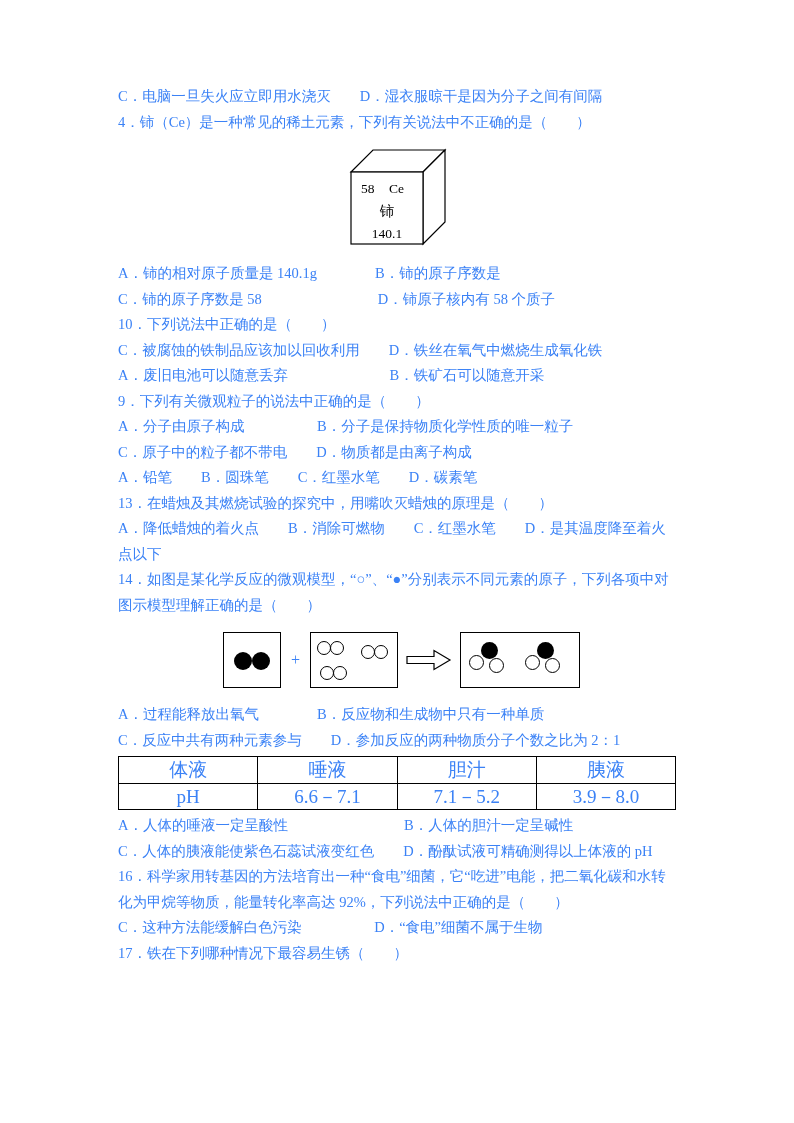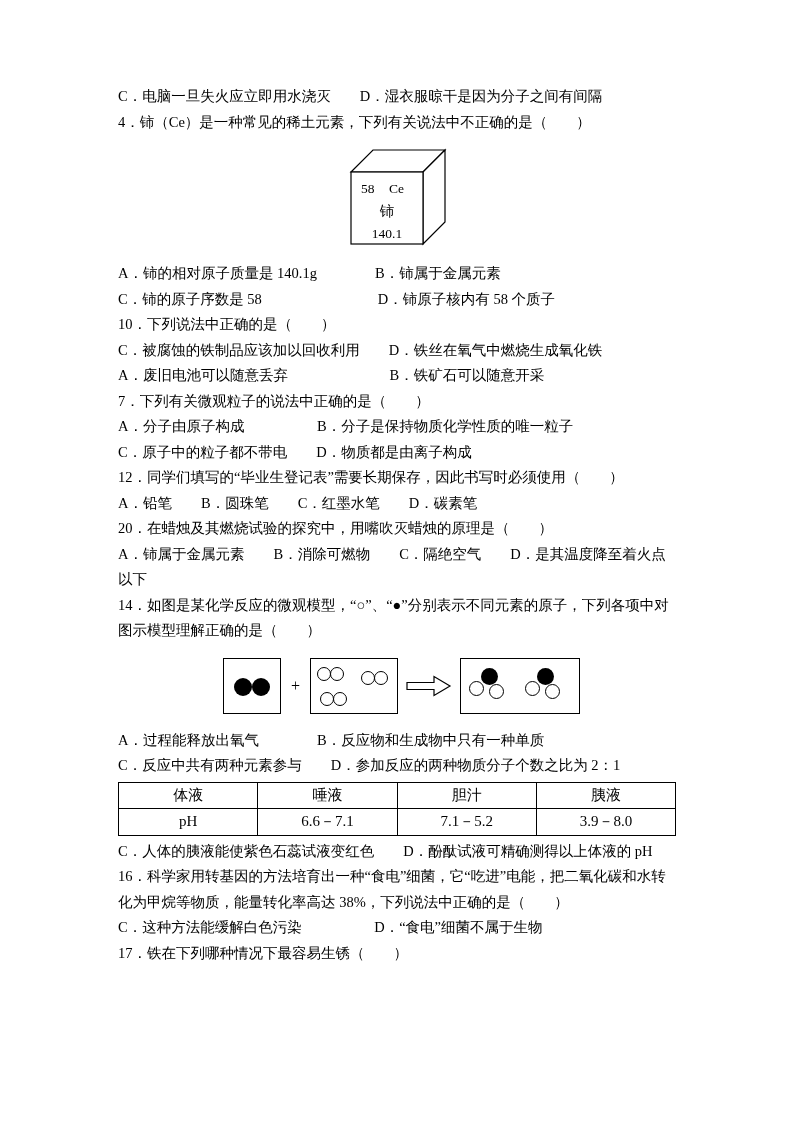--- a/index.html
+++ b/index.html
@@ -6,21 +6,21 @@
   html, body { margin: 0; padding: 0; background: #ffffff; }
   .page {
     width: 794px;
     min-height: 1123px;
     margin: 0 auto;
     background: #ffffff;
     padding: 84px 118px 40px 118px;
     font-family: "Liberation Serif", "DejaVu Serif", serif;
     font-size: 14.5px;
     line-height: 25.5px;
-    color: #000000;
+    color: #3b82f6;
   }
   p.line {
     margin: 0;
     white-space: pre-wrap;
     word-break: break-all;
   }
 
   
   .cube-wrap { margin: 8px 0 6px 0; height: 112px; }
   .cube-wrap svg { display: block; margin-left: 228px; }
@@ -54,21 +54,21 @@
     border-collapse: collapse;
     width: 100%;
     table-layout: fixed;
     margin: 3px 0;
   }
   table.fluid td {
     border: 1px solid #000;
     height: 25px;
     text-align: center;
     vertical-align: middle;
-    font-size: 15px;
+    font-size: 19px;
     padding: 0;
   }
 </style>
 </head>
 <body>
 
 <div class="page">
 
   <p class="line">C．电脑一旦失火应立即用水浇灭　　D．湿衣服晾干是因为分子之间有间隔</p>
   <p class="line">4．铈（Ce）是一种常见的稀土元素，下列有关说法中不正确的是（　　）</p>
@@ -78,32 +78,31 @@
       <polygon points="5,29 27,7 99,7 77,29" fill="#ffffff" stroke="#000000" stroke-width="1.2"></polygon>
       <polygon points="77,29 99,7 99,79 77,101" fill="#ffffff" stroke="#000000" stroke-width="1.2"></polygon>
       <rect x="5" y="29" width="72" height="72" fill="#ffffff" stroke="#000000" stroke-width="1.2"></rect>
       <text x="15" y="50" font-size="13.5">58</text>
       <text x="43" y="50" font-size="13.5">Ce</text>
       <text x="41" y="73" font-size="14.5" text-anchor="middle">铈</text>
       <text x="41" y="95" font-size="13.5" text-anchor="middle">140.1</text>
     </svg>
   </div>
 
-  <p class="line">A．铈的相对原子质量是 140.1g　　　　B．铈属于金属元素</p>
+  <p class="line">A．铈的相对原子质量是 140.1g　　　　B．铈的原子序数是</p>
   <p class="line">C．铈的原子序数是 58　　　　　　　　D．铈原子核内有 58 个质子</p>
   <p class="line">10．下列说法中正确的是（　　）</p>
   <p class="line">C．被腐蚀的铁制品应该加以回收利用　　D．铁丝在氧气中燃烧生成氧化铁</p>
   <p class="line">A．废旧电池可以随意丢弃　　　　　　　B．铁矿石可以随意开采</p>
-  <p class="line">7．下列有关微观粒子的说法中正确的是（　　）</p>
+  <p class="line">9．下列有关微观粒子的说法中正确的是（　　）</p>
   <p class="line">A．分子由原子构成　　　　　B．分子是保持物质化学性质的唯一粒子</p>
   <p class="line">C．原子中的粒子都不带电　　D．物质都是由离子构成</p>
-  <p class="line">12．同学们填写的“毕业生登记表”需要长期保存，因此书写时必须使用（　　）</p>
   <p class="line">A．铅笔　　B．圆珠笔　　C．红墨水笔　　D．碳素笔</p>
-  <p class="line">20．在蜡烛及其燃烧试验的探究中，用嘴吹灭蜡烛的原理是（　　）</p>
-  <p class="line">A．铈属于金属元素　　B．消除可燃物　　C．隔绝空气　　D．是其温度降至着火点以下</p>
+  <p class="line">13．在蜡烛及其燃烧试验的探究中，用嘴吹灭蜡烛的原理是（　　）</p>
+  <p class="line">A．降低蜡烛的着火点　　B．消除可燃物　　C．红墨水笔　　D．是其温度降至着火点以下</p>
   <p class="line">14．如图是某化学反应的微观模型，“○”、“●”分别表示不同元素的原子，下列各项中对图示模型理解正确的是（　　）</p>
 
   <div class="rxn">
     <div class="rbox b1">
       <span class="atom black" style="width:18px;height:18px;left:10px;top:19px;"></span>
       <span class="atom black" style="width:18px;height:18px;left:28px;top:19px;"></span>
     </div>
     <span class="plus">+</span>
     <div class="rbox b2">
       <span class="atom white" style="width:14px;height:14px;left:6px;top:8px;"></span>
@@ -139,18 +138,19 @@
       </tr>
       <tr>
         <td>pH</td>
         <td>6.6－7.1</td>
         <td>7.1－5.2</td>
         <td>3.9－8.0</td>
       </tr>
     </tbody>
   </table>
 
+  <p class="line">A．人体的唾液一定呈酸性　　　　　　　　B．人体的胆汁一定呈碱性</p>
   <p class="line">C．人体的胰液能使紫色石蕊试液变红色　　D．酚酞试液可精确测得以上体液的 pH</p>
-  <p class="line">16．科学家用转基因的方法培育出一种“食电”细菌，它“吃进”电能，把二氧化碳和水转化为甲烷等物质，能量转化率高达 38%，下列说法中正确的是（　　）</p>
+  <p class="line">16．科学家用转基因的方法培育出一种“食电”细菌，它“吃进”电能，把二氧化碳和水转化为甲烷等物质，能量转化率高达 92%，下列说法中正确的是（　　）</p>
   <p class="line">C．这种方法能缓解白色污染　　　　　D．“食电”细菌不属于生物</p>
   <p class="line">17．铁在下列哪种情况下最容易生锈（　　）</p>
 
 </div>
 
 </body></html>

